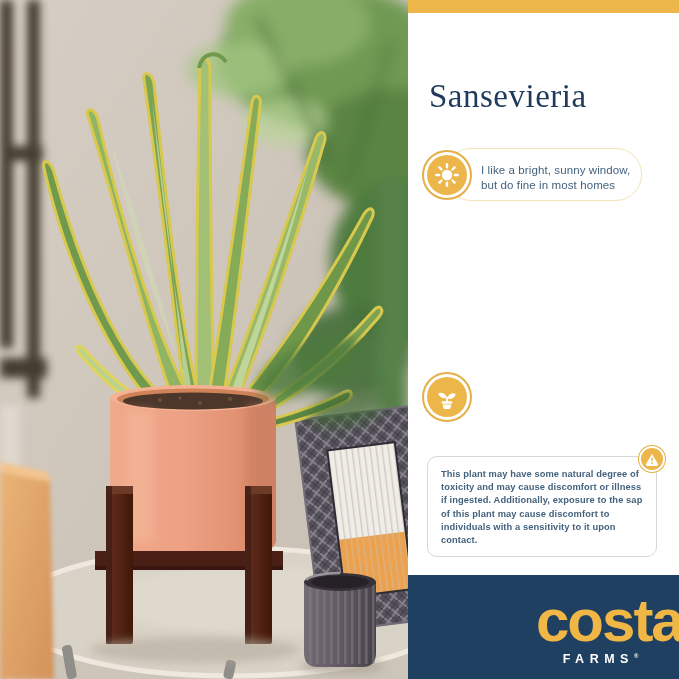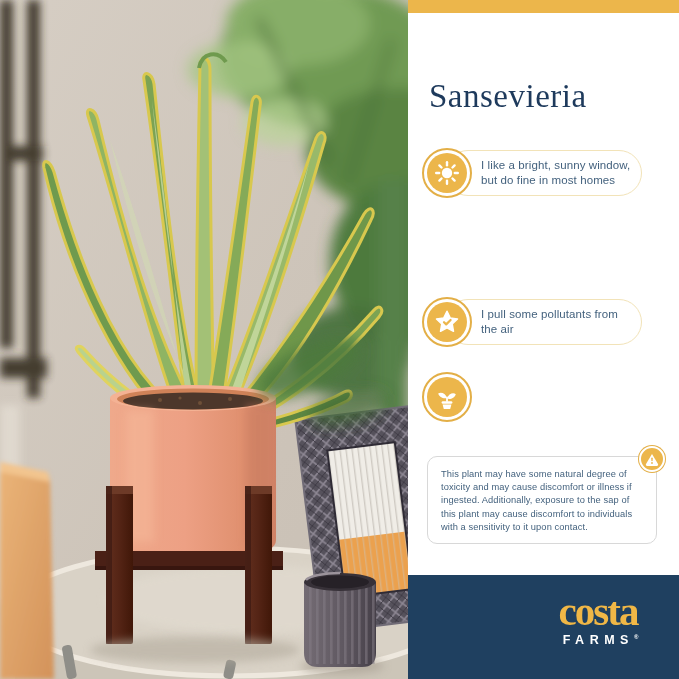--- a/index.html
+++ b/index.html
@@ -16,34 +16,34 @@
          font-weight:400;font-size:33px;letter-spacing:.5px;color:#1E3A5C;}
 
   .feature-row{position:absolute;left:14px;width:245px;display:flex;align-items:center;}
   .row-1{top:148px;} .row-2{top:221px;} .row-3{top:297px;} .row-4{top:372px;}
   .feat-icon{width:50px;height:50px;flex:0 0 50px;border-radius:50%;background:#fff;
              border:2px solid #E3AF47;box-sizing:border-box;display:flex;align-items:center;
              justify-content:center;position:relative;z-index:2;}
   .feat-icon .disc{width:40px;height:40px;border-radius:50%;background:#ECB64B;
              display:flex;align-items:center;justify-content:center;}
   .pill{margin-left:-27px;background:#fff;border:1px solid #F2E3B8;border-radius:26px;
-        padding:7px 10px 7px 35px;min-height:26px;width:197px;box-sizing:border-box;
+        padding:14px 10px 7px 35px;min-height:26px;width:197px;box-sizing:border-box;
         display:flex;}
   .pill p{margin:0;font-size:11.5px;line-height:1.32;letter-spacing:.1px;color:#44627E;}
 
   .warning-box{position:absolute;left:19px;top:456px;width:230px;box-sizing:border-box;
-        border:1.5px solid #D8D8D8;border-radius:10px;padding:11px 10px 9px 13px;background:#fff;}
+        border:1.5px solid #D8D8D8;border-radius:10px;padding:11px 10px 9px 13px;background:#fff;font-weight:bold;}
   .warning-box p{margin:0;font-size:9.3px;line-height:1.42;color:#44627E;letter-spacing:.1px;}
   .warn-badge{position:absolute;top:-11px;right:-9px;width:22px;height:22px;border-radius:50%;
         background:#ECB64B;border:2px solid #fff;box-sizing:content-box;display:flex;
         align-items:center;justify-content:center;box-shadow:0 0 0 1px #E3AF47;}
 
   .brand-footer{position:absolute;left:0;top:575px;width:271px;height:104px;background:#1F4060;}
   .brand-lockup{position:absolute;left:128px;top:16px;width:124px;text-align:center;}
-  .brand-name{font-family:Liberation Serif, serif;font-weight:700;font-size:41px;line-height:1;
+  .brand-name{font-family:Liberation Sans, sans-serif;font-weight:700;font-size:60px;line-height:1;
         color:#F0B746;letter-spacing:-2px;}
   .brand-sub{margin-top:1px;font-size:12.5px;font-weight:700;letter-spacing:5.5px;color:#ffffff;
         padding-left:5px;}
   .brand-sub sup{font-size:6px;letter-spacing:0;}
 </style>
 </head>
 <body>
 
 <div class="photo">
 <svg width="408" height="679" viewBox="0 0 408 679" xmlns="http://www.w3.org/2000/svg">
@@ -237,33 +237,20 @@
           </g>
         </svg>
       </div>
     </div>
     <div class="pill">
       <p>I like a bright, sunny window, but do fine in most homes</p>
     </div>
   </div>
 
 
-  <div class="feature-row row-3">
-    <div class="feat-icon">
-      <div class="disc">
-        <svg width="28" height="28" viewBox="0 0 28 28">
-          <path d="M14 3.2 L17.2 9.9 L24.5 10.9 L19.2 16 L20.5 23.3 L14 19.8 L7.5 23.3 L8.8 16 L3.5 10.9 L10.8 9.9 Z" fill="#fff" stroke="#fff" stroke-width="1.5" stroke-linejoin="round"></path>
-          <path d="M11 14.2 L13.2 16.4 L17.6 12" stroke="#ECB64B" stroke-width="2.2" fill="none" stroke-linecap="round" stroke-linejoin="round"></path>
-        </svg>
-      </div>
-    </div>
-    <div class="pill">
-      <p>I pull some pollutants from the air</p>
-    </div>
-  </div>
 
   <div class="feature-row row-4">
     <div class="feat-icon">
       <div class="disc">
         <svg width="28" height="28" viewBox="0 0 28 28">
           <g fill="#fff">
             <path d="M14,15 C12.6,10 7.5,8.6 5.2,10.6 C6.2,14.4 10.8,16.2 14,15 Z"></path>
             <path d="M14,15.6 C15.4,10.6 20.5,9.2 22.8,11.2 C21.8,15 17.2,16.8 14,15.6 Z"></path>
             <rect x="13.1" y="13.5" width="1.8" height="5.5" rx=".9"></rect>
             <rect x="8.6" y="18.2" width="10.8" height="2.6" rx="1.3"></rect>

